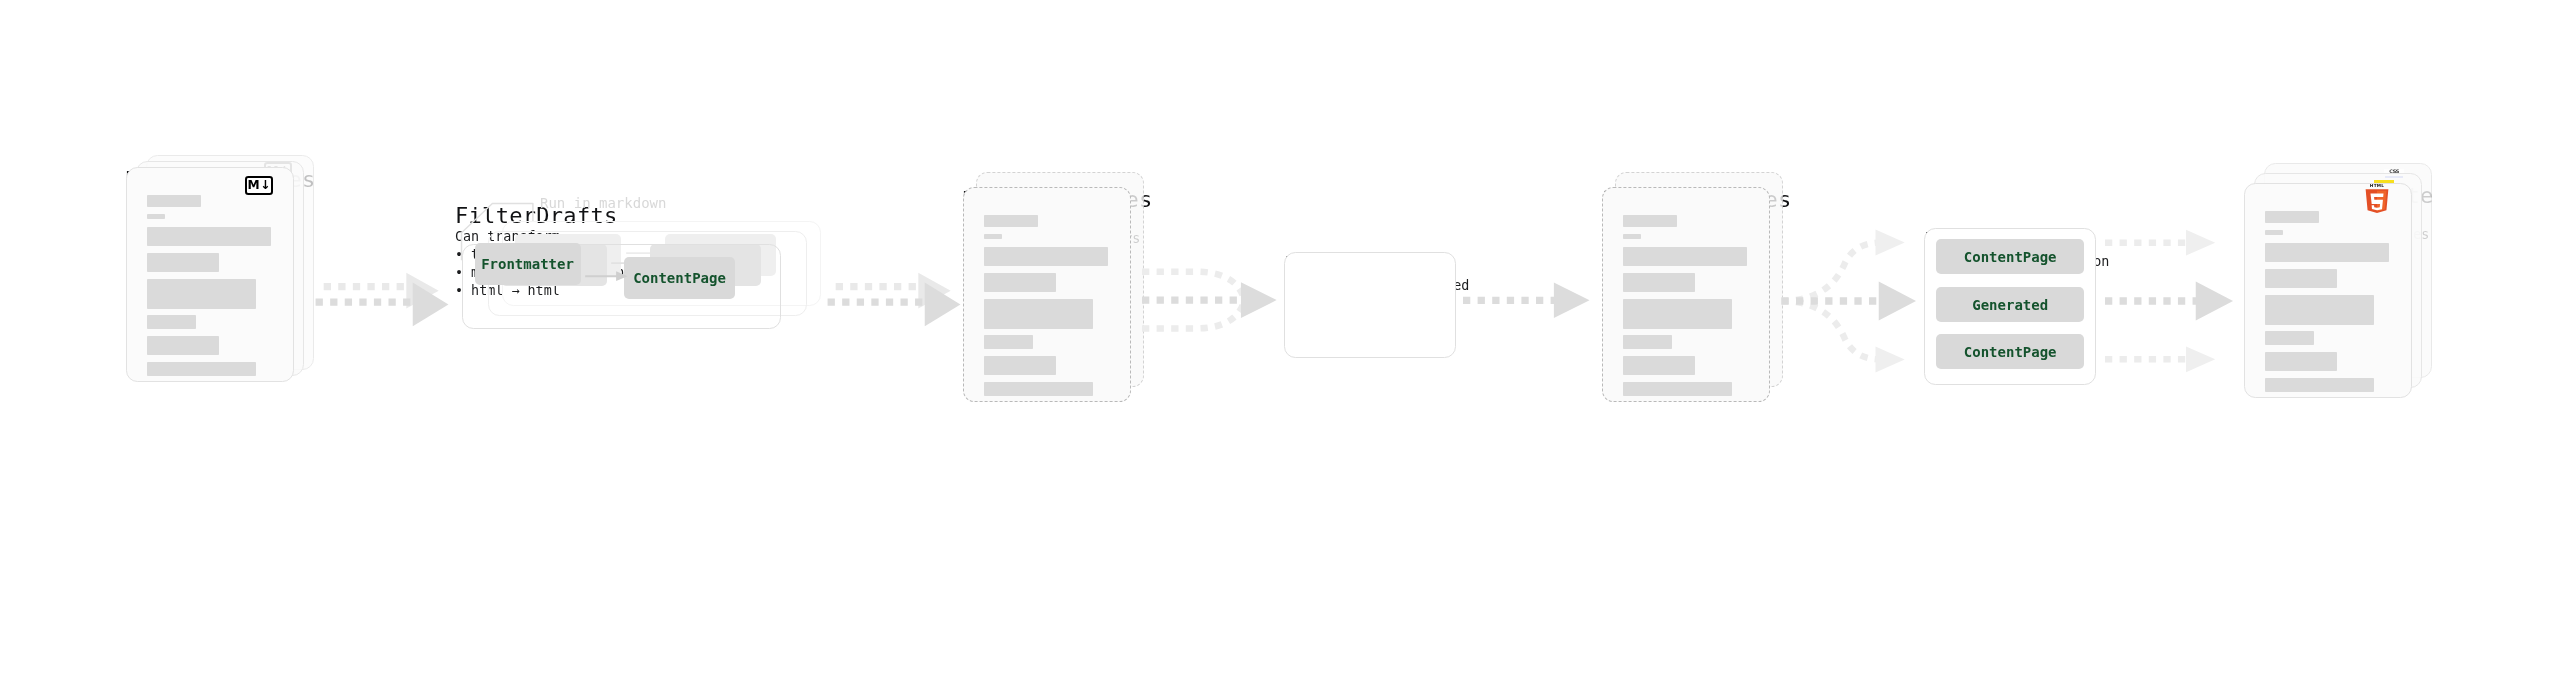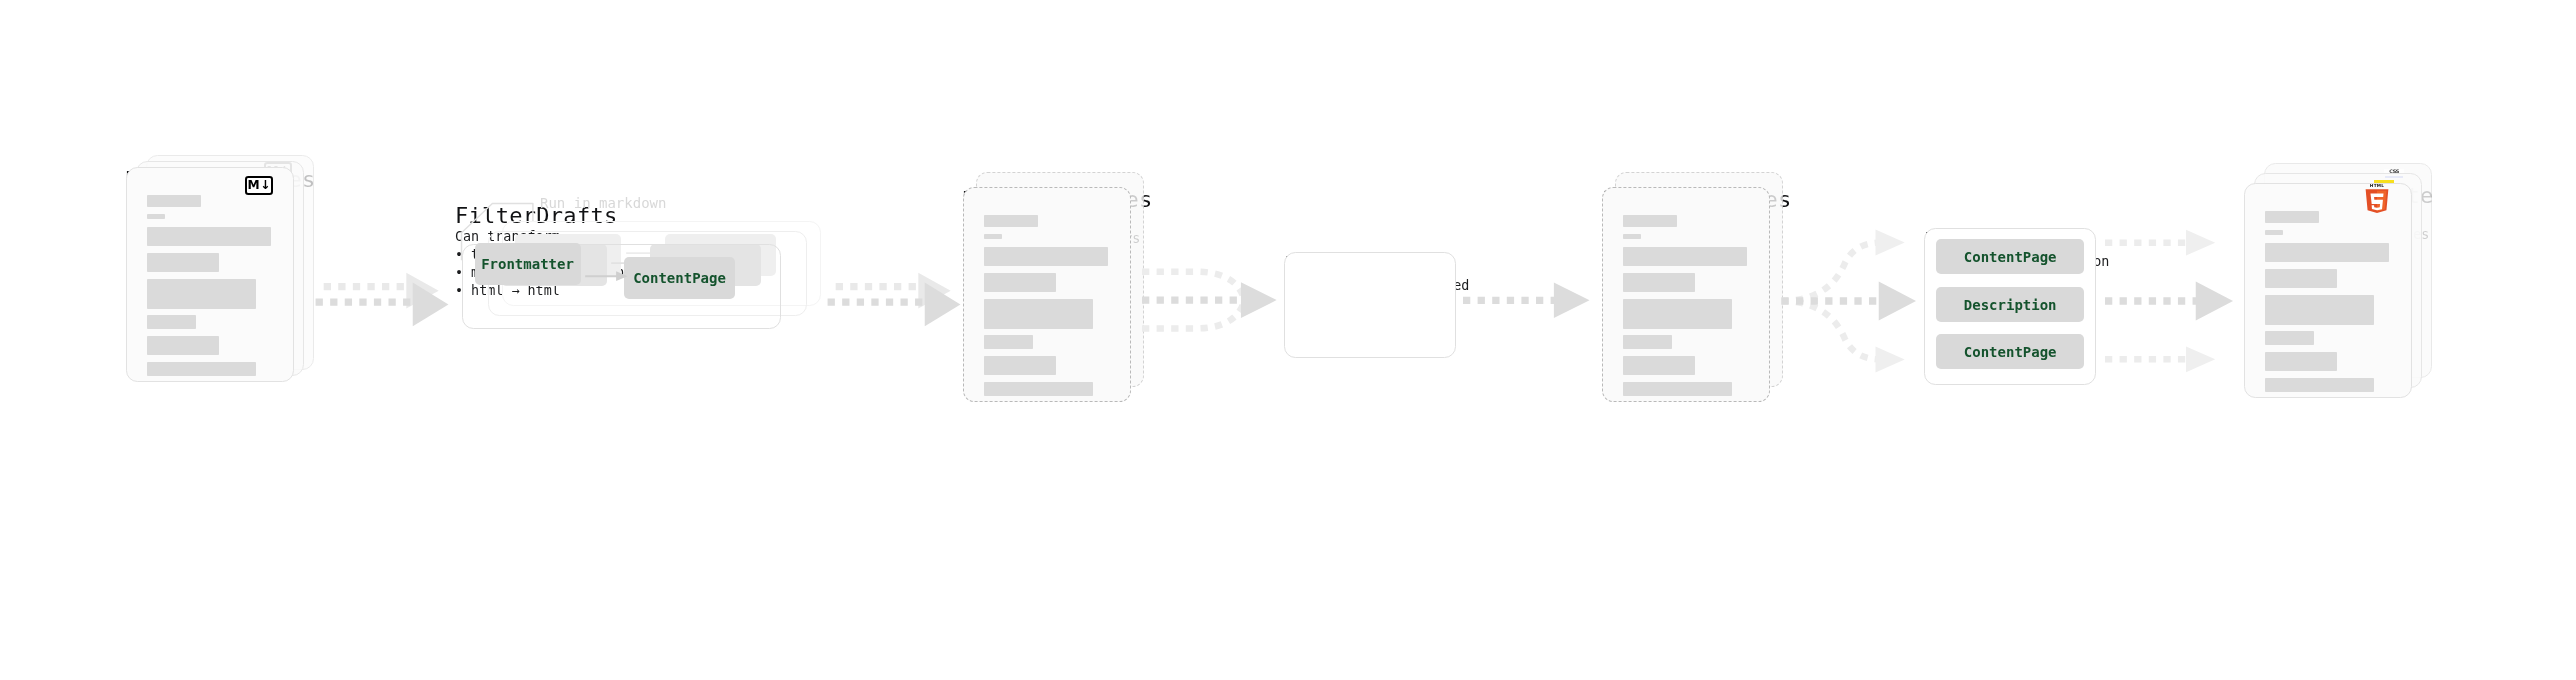--- a/index.html
+++ b/index.html
@@ -244,21 +244,21 @@
     <polygon points="116,146 152,162 116,178" fill="#efefef"></polygon>
     <g stroke="#dcdcdc" stroke-width="9" stroke-dasharray="9 9" fill="none">
       <line x1="0" y1="90" x2="128" y2="90"></line>
     </g>
     <polygon points="120,66 166,90 120,114" fill="#dcdcdc"></polygon>
   </svg>
 
   <div class="node" style="left:1924px;top:228px;">
     <div class="gbox" style="left:0px;top:0px;width:172px;height:157px;"></div>
     <div class="chip" style="left:12.2px;top:11.4px;width:148px;height:35px;">ContentPage</div>
-    <div class="chip" style="left:12.2px;top:59px;width:148px;height:35px;">Description</div>
+    <div class="chip" style="left:12.2px;top:59px;width:148px;height:35px;">Generated</div>
     <div class="chip" style="left:12.2px;top:106px;width:148px;height:35px;">ContentPage</div>
     <div class="cap-title" style="left:0px;top:169px;">Emitters</div>
     <div class="cap-sub" style="left:0px;top:203px;">Emit new files based on
 the parsed files</div>
   </div>
 
   <svg class="abs" style="left:2105px;top:228px;" width="154" height="146" viewBox="0 0 190 180">
     <g stroke="#ececec" stroke-width="8" stroke-dasharray="9 9" fill="none">
       <line x1="0" y1="18" x2="106" y2="18"></line>
       <line x1="0" y1="162" x2="106" y2="162"></line>

